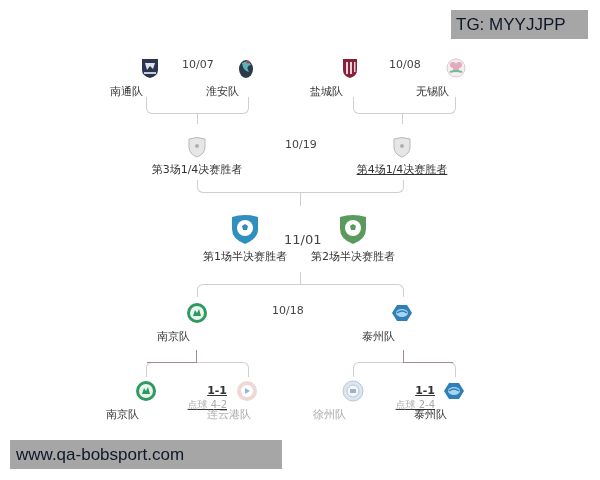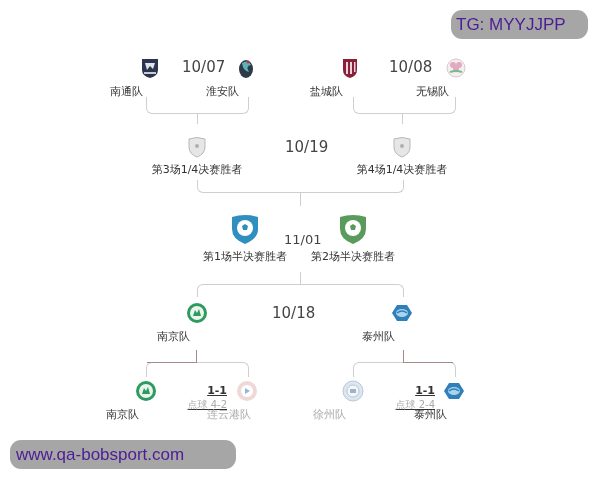--- a/index.html
+++ b/index.html
@@ -2,30 +2,30 @@
 <html><head>
 <meta charset="utf-8">
 <style>
   html, body { margin:0; padding:0; background:#ffffff; }
   body { width:600px; height:480px; position:relative; overflow:hidden;
          font-family:"DejaVu Sans","Liberation Sans",sans-serif; color:#333; }
   .team { position:absolute; width:80px; text-align:left; }
   .team .logo { width:22px; height:22px; margin:0 auto; }
   .team .name { font-size:11px; margin-top:5px; color:#333; white-space:nowrap; }
   .team.faded .name { color:#aaa; }
-  .date { position:absolute; font-size:15px; color:#444; }
+  .date { position:absolute; font-size:11px; color:#444; }
   .ph { position:absolute; width:110px; text-align:center; }
   .ph .name { font-size:11px; color:#333; margin-top:4px; white-space:nowrap;text-align:center; }
   .line { position:absolute; background:#cfcfcf; }
   .brk { position:absolute; border:1px solid #cfcfcf; border-top:none; border-radius:0 0 6px 6px; }
   .brk-top { position:absolute; border:1px solid #cfcfcf; border-bottom:none; border-radius:6px 6px 0 0; }
   .score { position:absolute; width:60px; text-align:right;text-decoration:underline; }
   .score .main { font-size:11px; color:#333; font-weight:bold; }
   .score .pen { font-size:10px; color:#aaa; margin-top:1px; }
-  .wm { position:absolute; background:#a6a6a6; color:#4c1d95; font-family:"Liberation Sans",sans-serif;border-radius:11px; }
+  .wm { position:absolute; background:#a6a6a6; color:#0f172a; font-family:"Liberation Sans",sans-serif; }
 </style>
 </head>
 <body>
 
 <div class="wm" style="left:451px; top:10px; width:137px; height:29px; font-size:17px; line-height:29px; padding-left:5px; box-sizing:border-box;">TG: MYYJJPP</div>
 
 <div class="team" style="left:110px; top:57px;">
   <div class="logo">
     <svg width="22" height="22" viewBox="0 0 22 22">
         <path d="M3 2 L19 2 L19 13 Q19 19 11 21 Q3 19 3 13 Z" fill="#2b3550"></path>
@@ -79,21 +79,21 @@
 <div class="ph" style="left:142px; top:136px;">
   <div class="logo" style="width:20px;height:22px;margin:0 auto;">
     <svg width="20" height="22" viewBox="0 0 20 22">
         <path d="M2 3 Q10 0 18 3 L18 11 Q18 18 10 21 Q2 18 2 11 Z" fill="#e6e6e6" stroke="#b8b8b8"></path>
         <circle cx="10" cy="10" r="2" fill="#b0b0b0"></circle>
       </svg>
   </div>
   <div class="name">第3场1/4决赛胜者</div>
 </div>
 <div class="date" style="left:285px; top:138px;">10/19</div>
-<div class="ph" style="left:347px; top:136px;">
+<div class="ph" style="left:347px; top:136px;text-decoration:underline;">
   <div class="logo" style="width:20px;height:22px;margin:0 auto;">
     <svg width="20" height="22" viewBox="0 0 20 22">
         <path d="M2 3 Q10 0 18 3 L18 11 Q18 18 10 21 Q2 18 2 11 Z" fill="#e6e6e6" stroke="#b8b8b8"></path>
         <circle cx="10" cy="10" r="2" fill="#b0b0b0"></circle>
       </svg>
   </div>
   <div class="name">第4场1/4决赛胜者</div>
 </div>
 <div class="brk" style="left:197px; top:180px; width:205px; height:12px;"></div>
 <div class="line" style="left:300px; top:193px; width:1px; height:13px;"></div>
@@ -196,13 +196,13 @@
   <div class="logo">
     <svg width="22" height="22" viewBox="0 0 22 22">
         <polygon points="6,3 16,3 21,11 16,19 6,19 1,11" fill="#2f7fb8"></polygon>
         <ellipse cx="11" cy="11" rx="6" ry="4" fill="#a9d4ee"></ellipse>
         <path d="M6 11 Q11 7 16 11" stroke="#2f7fb8" stroke-width="1.5" fill="none"></path>
       </svg>
   </div>
   <div class="name">泰州队</div>
 </div>
 
-<div class="wm" style="left:10px; top:440px; width:226px; height:29px; font-size:17px; line-height:29px; padding-left:6px; box-sizing:border-box;">www.qa-bobsport.com</div>
+<div class="wm" style="left:10px; top:440px; width:272px; height:29px; font-size:17px; line-height:29px; padding-left:6px; box-sizing:border-box;">www.qa-bobsport.com</div>
 
 </body></html>

